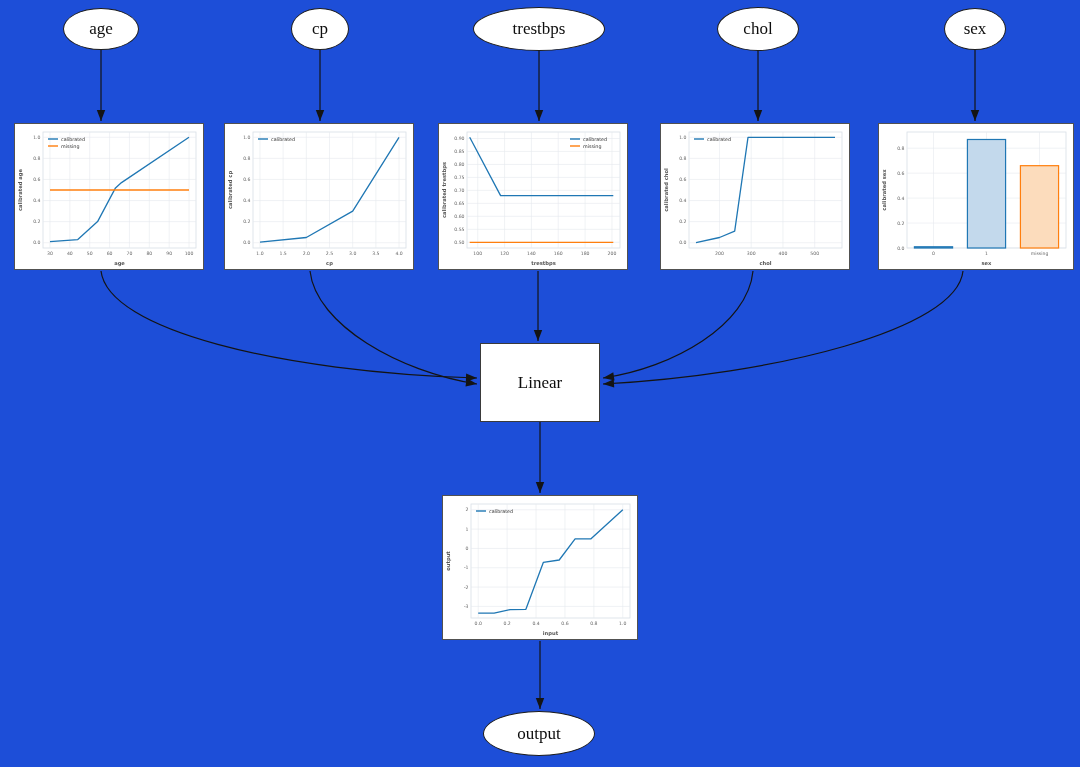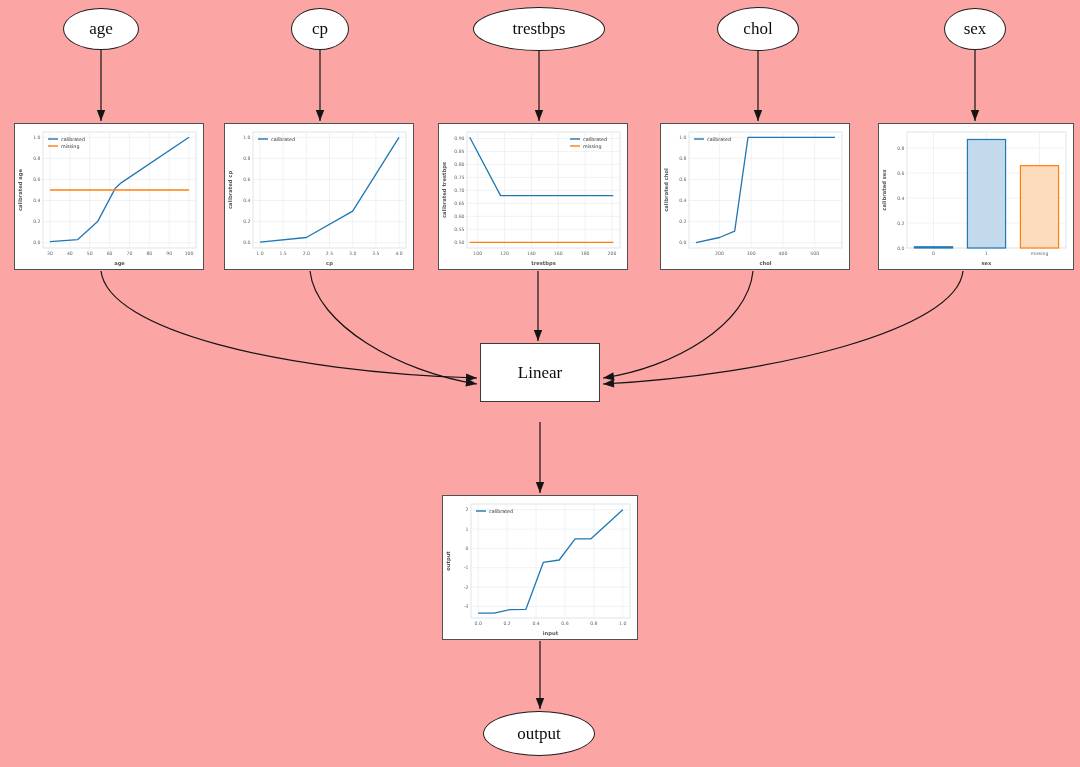--- a/index.html
+++ b/index.html
@@ -1,16 +1,16 @@
 <!DOCTYPE html>
 <html><head>
 <meta charset="utf-8">
 <style>
   html,body{margin:0;padding:0;background:#fff;}
-  #canvas{position:relative;width:1080px;height:767px;background:#fca5a5;overflow:hidden;
+  #canvas{position:relative;width:1080px;height:767px;background:#1d4ed8;overflow:hidden;
           font-family:"Liberation Serif",serif;}
   #edges{position:absolute;left:0;top:0;width:1080px;height:767px;pointer-events:none;}
   .node{position:absolute;border:1.1px solid #1c1c1c;border-radius:50%;background:#fff;
         display:flex;align-items:center;justify-content:center;
         font-size:17px;color:#0d0d0d;box-sizing:border-box;}
   .opbox{position:absolute;border:1.6px solid #3a3a3a;background:#fff;
          display:flex;align-items:center;justify-content:center;
          font-size:17px;color:#0d0d0d;box-sizing:border-box;}
   .plot{position:absolute;border:1.4px solid #515151;background:#fff;box-sizing:border-box;}
   .plot svg{display:block;}
@@ -257,21 +257,21 @@
           <text x="25.5" y="25.915053763440863" text-anchor="end">0.8</text>
         </g>
         <text x="107.5" y="141" text-anchor="middle" fill="#555555" font-size="5.2" font-weight="600">sex</text>
         <text x="7" y="66" text-anchor="middle" fill="#555555" font-size="5.2" font-weight="600" transform="rotate(-90 7 66)">calibrated sex</text>
         <rect x="35.42" y="122.75268817204301" width="38.16" height="1.2473118279569917" fill="#c3d9ec" stroke="#1f77b4" stroke-width="1.2"></rect>
         <rect x="88.42" y="15.483870967741936" width="38.16" height="108.51612903225806" fill="#c3d9ec" stroke="#1f77b4" stroke-width="1.2"></rect>
         <rect x="141.42000000000002" y="41.677419354838705" width="38.16" height="82.3225806451613" fill="#fcdcbc" stroke="#ff7f0e" stroke-width="1.2"></rect>
       </svg>
     </div>
 
-  <div class="opbox" style="left:480px;top:343px;width:120px;height:59px">
+  <div class="opbox" style="left:480px;top:343px;width:120px;height:79px">
     <span>Linear</span>
   </div>
 
   <div class="plot" style="left:442px;top:495px;width:196px;height:145px">
       <svg viewBox="0 0 194 143" width="194" height="143">
         <rect x="28" y="8" width="159" height="114" fill="#ffffff" stroke="#d8dee6" stroke-width="0.8"></rect>
         <g stroke="#e6eaef" stroke-width="0.6">
           <line x1="35.22727272727273" y1="8" x2="35.22727272727273" y2="122"></line>
           <line x1="64.13636363636363" y1="8" x2="64.13636363636363" y2="122"></line>
           <line x1="93.04545454545455" y1="8" x2="93.04545454545455" y2="122"></line>

